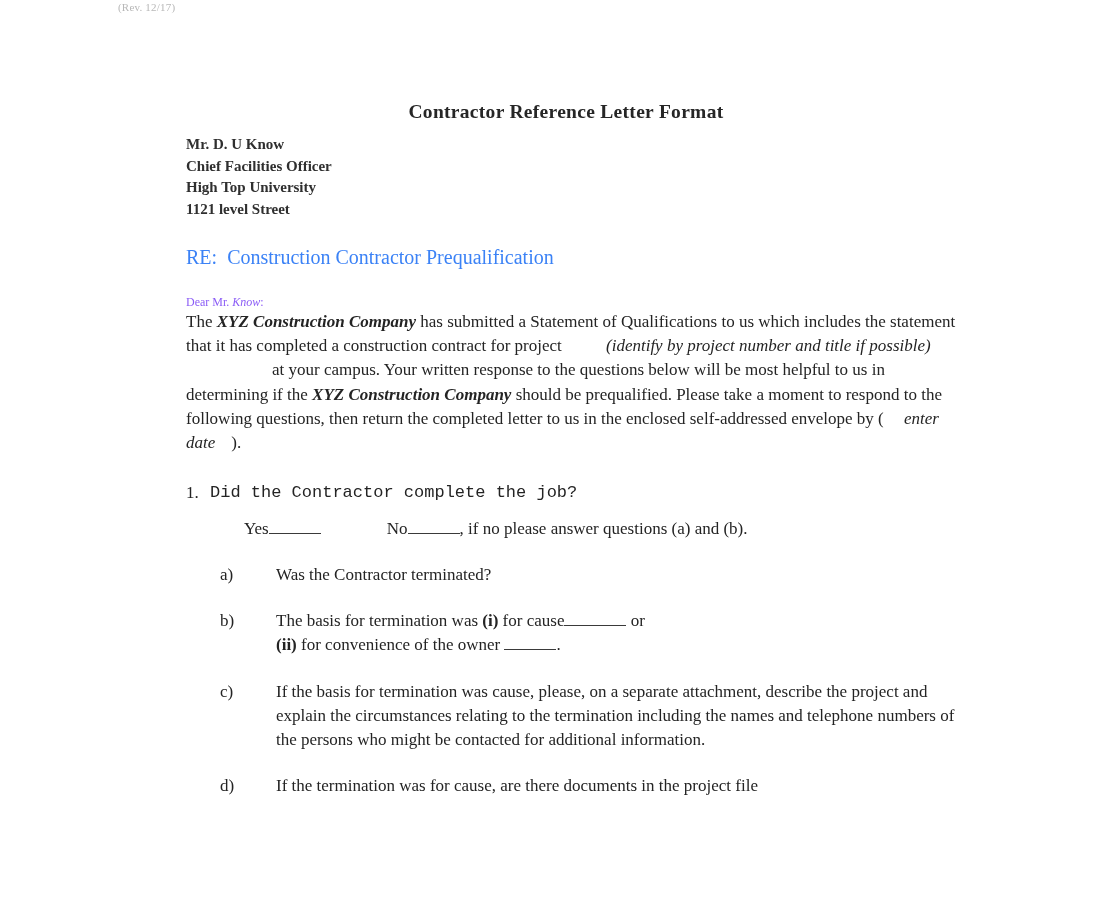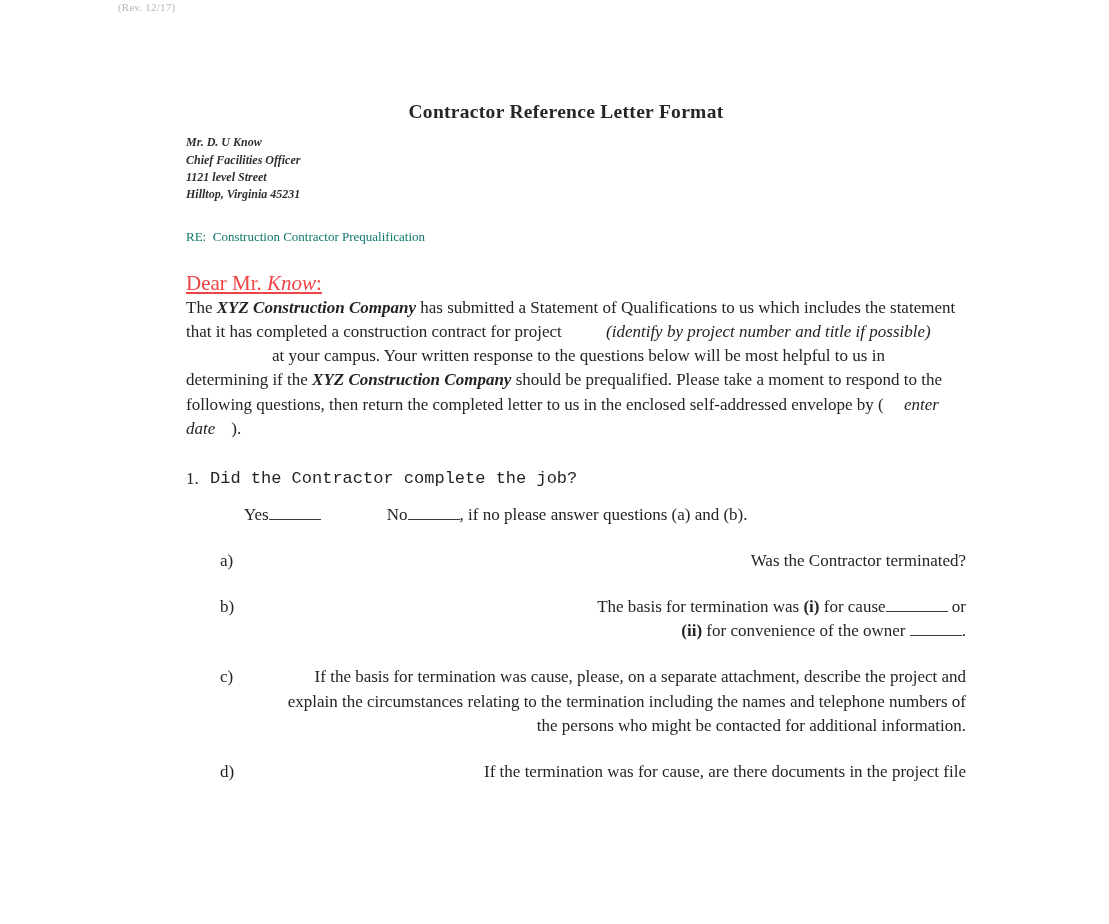--- a/index.html
+++ b/index.html
@@ -61,43 +61,41 @@
   .doc-subtitle {
     font-size: 18px;
     color: #2b2b2b;
     margin-top: 5px;
     line-height: 1.25;
     filter: blur(0.22px);
   }
 
   .address-block {
     margin-top: 10px;
-    font-style: italic;
     font-weight: bold;
-    font-size: 12px;
+    font-size: 15px;
     line-height: 1.43;
     color: #2f2f2f;
     filter: blur(0.25px);
   }
   .address-line { white-space: nowrap; }
 
   .re-line {
     margin-top: 26px;
-    font-size: 13px;
-    color: #0f766e;
+    font-size: 20px;
+    color: #3b82f6;
     filter: blur(0.25px);
     white-space: nowrap;
   }
 
   .salutation {
     margin-top: 26px;
-    font-size: 21px;
-    color: #ef4444;
-    filter: blur(0.25px);
-    text-decoration: underline;
+    font-size: 12px;
+    color: #8b5cf6;
+    filter: blur(0.25px);
   }
 
   .body-para {
     font-size: 17px;
     line-height: 1.42;
     color: #242424;
     width: 770px;
     filter: blur(0.25px);
   }
 
@@ -154,21 +152,20 @@
     display: flex;
     align-items: flex-start;
   }
   .sub-marker {
     width: 56px;
     flex: 0 0 56px;
   }
   .sub-text {
     flex: 1 1 auto;
     max-width: 690px;
-    text-align: right;
   }
   .sub-answers {
     padding-left: 56px;
     margin-top: 1px;
   }
 
   .blank {
     display: inline-block;
     border-bottom: 1.4px solid #3a3a3a;
     vertical-align: baseline;
@@ -191,22 +188,22 @@
 
   <div class="content">
 
     <div class="title-block">
       <div class="doc-title">Contractor Reference Letter Format</div>
     </div>
 
     <div class="address-block">
       <div class="address-line">Mr. D. U Know</div>
       <div class="address-line">Chief Facilities Officer</div>
+      <div class="address-line">High Top University</div>
       <div class="address-line">1121 level Street</div>
-      <div class="address-line">Hilltop, Virginia 45231</div>
     </div>
 
     <div class="re-line">
       <span>RE:</span>&nbsp;
       <span>Construction Contractor Prequalification</span>
     </div>
 
     <div class="salutation">
       <span>Dear Mr.</span>
       <em class="it">Know</em><span>:</span>

